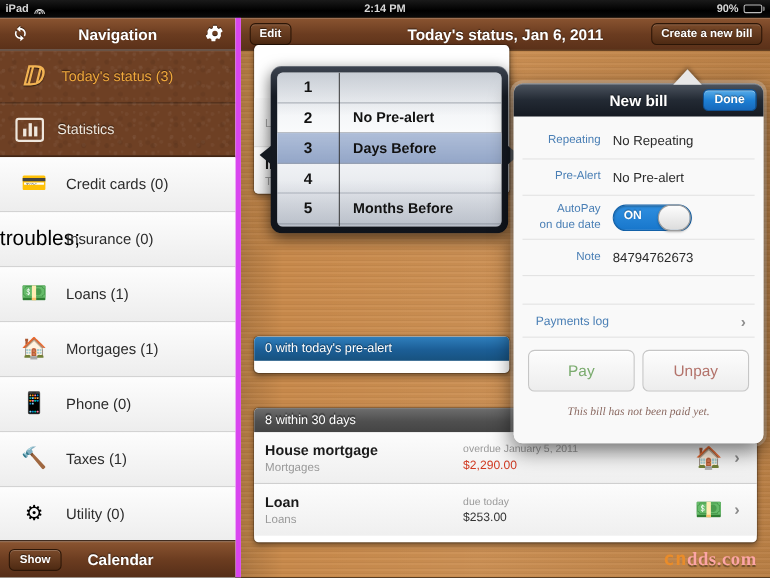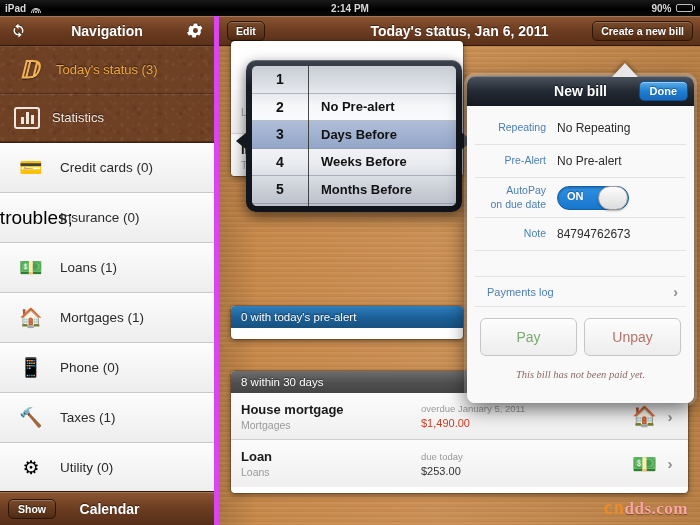--- a/index.html
+++ b/index.html
@@ -410,21 +410,21 @@
         <span class="hide-btn">Hide</span>
       </div>
 
       <div class="bill-row">
         <div class="bill-main">
           <div class="bill-name">House mortgage</div>
           <div class="bill-cat">Mortgages</div>
         </div>
         <div class="bill-mid">
           <div class="bill-when">overdue January 5, 2011</div>
-          <div class="bill-amt overdue">$1,490.00</div>
+          <div class="bill-amt overdue">$2,290.00</div>
         </div>
         <div class="bill-ico">🏠</div>
         <div class="chev">›</div>
       </div>
 
       <div class="bill-row">
         <div class="bill-main">
           <div class="bill-name">Loan</div>
           <div class="bill-cat">Loans</div>
         </div>
@@ -448,21 +448,20 @@
       <div class="pk-row">
         <div class="pk-num">2</div>
         <div class="pk-lbl">No Pre-alert</div>
       </div>
       <div class="pk-row sel">
         <div class="pk-num">3</div>
         <div class="pk-lbl">Days Before</div>
       </div>
       <div class="pk-row">
         <div class="pk-num">4</div>
-        <div class="pk-lbl">Weeks Before</div>
       </div>
       <div class="pk-row">
         <div class="pk-num">5</div>
         <div class="pk-lbl">Months Before</div>
       </div>
     </div>
     <div class="pk-arrow"></div>
   </div>
   <div class="pk-arrow-l"></div>
 

